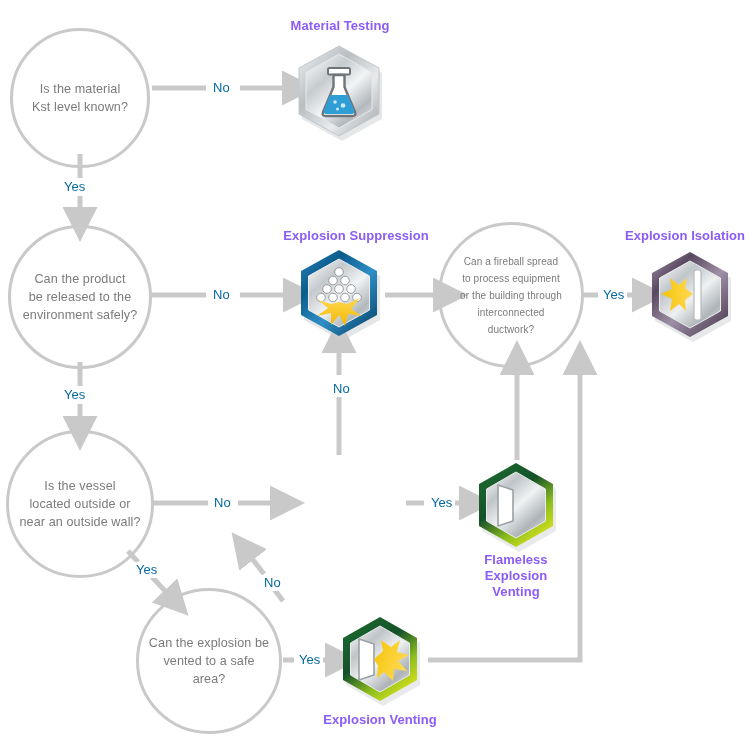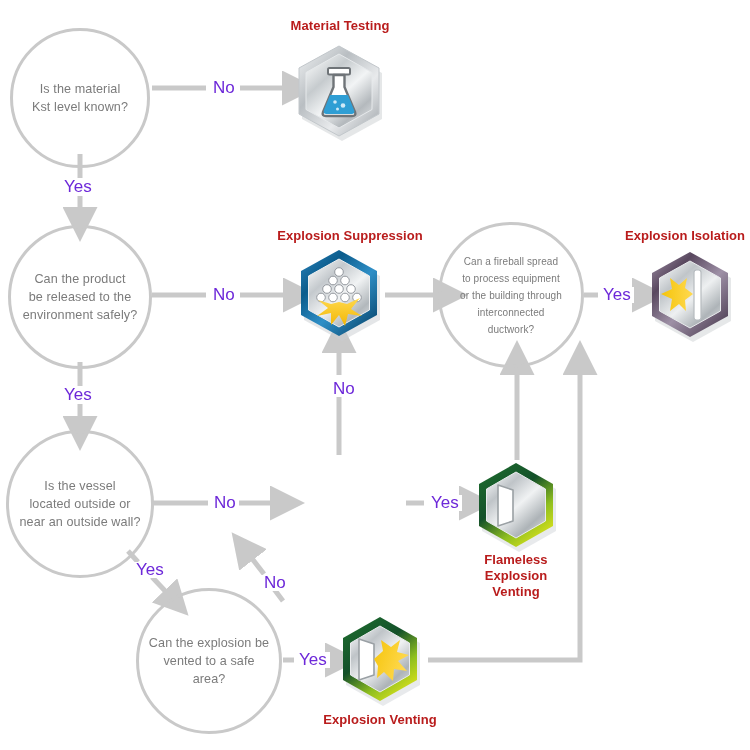--- a/index.html
+++ b/index.html
@@ -41,33 +41,33 @@
     color: #7b7b7b;
     font-size: 12.6px;
     line-height: 18px;
     text-align: center;
     letter-spacing: 0.1px;
     padding: 0 8px;
     white-space: pre-line;
   }
   .edge-label {
     position: absolute;
-    color: #6d28d9;
-    font-size: 17px;
+    color: #0369a1;
+    font-size: 13px;
     line-height: 14px;
     background: #ffffff;
     padding: 1px 3px;
     white-space: nowrap;
   }
   .hex-wrap {
     position: absolute;
   }
   .hex-caption {
     position: absolute;
-    color: #b91c1c;
+    color: #8b5cf6;
     font-size: 13px;
     font-weight: bold;
     line-height: 16px;
     text-align: center;
     white-space: pre-line;
     letter-spacing: 0.05px;
   }
 </style>
 </head>
 <body>
@@ -191,21 +191,21 @@
         <rect x="36" y="26" width="22" height="6.5" rx="1.5" fill="#ffffff" stroke="#6f7478" stroke-width="2"></rect>
         <path d="M41.5,33 L41.5,45 L31,70 Q29.5,74 34,74 L60,74 Q64.5,74 63,70 L52.5,45 L52.5,33 Z" fill="#ffffff" stroke="#6f7478" stroke-width="2.4" stroke-linejoin="round"></path>
         <path d="M38,53 L56,53 L62,68 Q63.4,72 59.5,72 L34.5,72 Q30.6,72 32,68 Z" fill="#2f9ed4"></path>
         <circle cx="43" cy="60" r="1.8" fill="#cfe9f7"></circle>
         <circle cx="51" cy="63.5" r="2.3" fill="#cfe9f7"></circle>
         <circle cx="45.5" cy="67" r="1.5" fill="#cfe9f7"></circle>
       </g>
     </svg>
   </div>
 
-  <div class="hex-caption" style="left:270px; top:228px; width:160px;text-align:center;">Explosion Suppression</div>
+  <div class="hex-caption" style="left:276px; top:228px; width:160px;text-align:center;">Explosion Suppression</div>
   <div class="hex-wrap" style="left:290px; top:246px; width:98px; height:102px;">
     <svg width="98" height="102" viewBox="0 0 98 102">
       <defs>
         <linearGradient id="gSUPring" x1="0" y1="0" x2="0.9" y2="1">
           <stop offset="0%" stop-color="#2b84bd"></stop>
           <stop offset="30%" stop-color="#0b5c8c"></stop>
           <stop offset="60%" stop-color="#2f8fc7"></stop>
           <stop offset="100%" stop-color="#07456b"></stop>
         </linearGradient>
         <linearGradient id="gSUPface" x1="0.1" y1="0" x2="0.9" y2="1">

